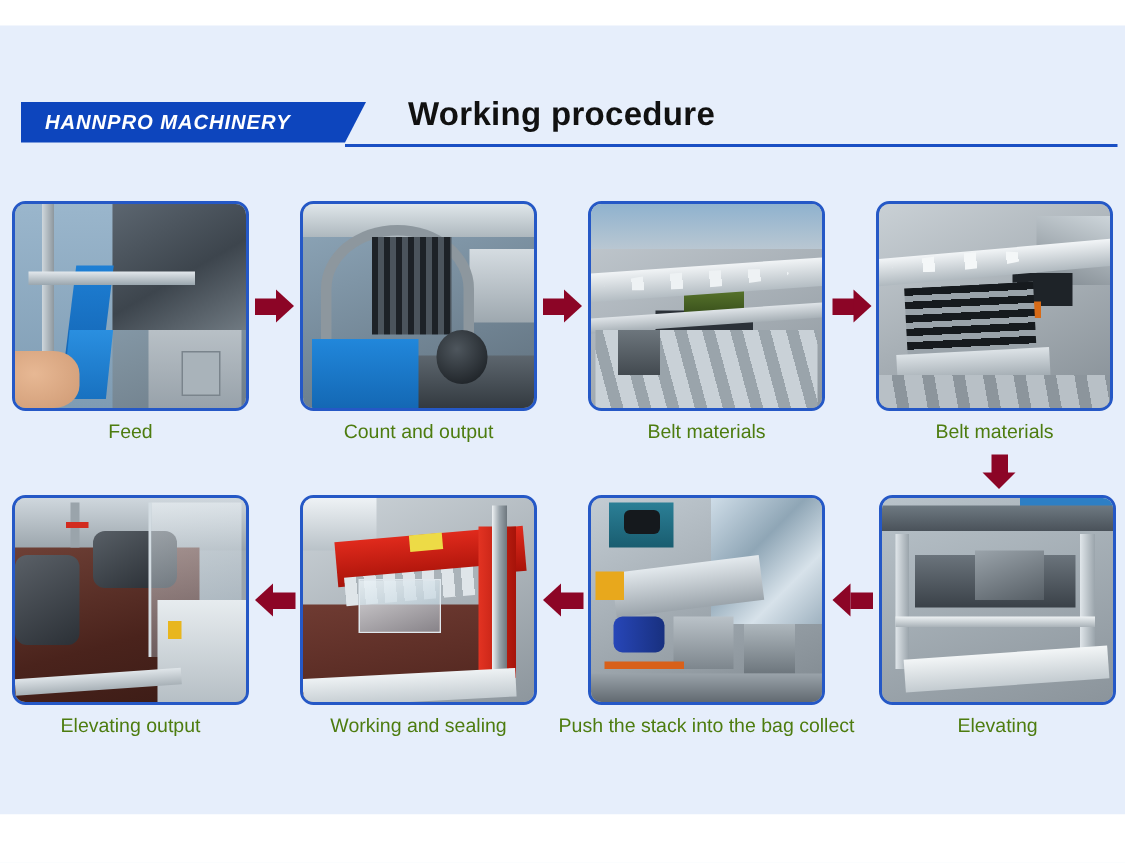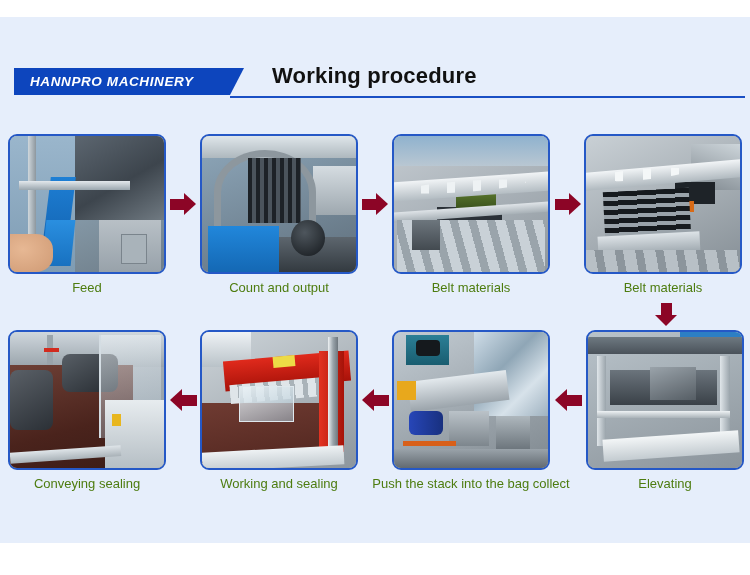--- a/index.html
+++ b/index.html
@@ -401,21 +401,21 @@
           <i class="bag1"></i>
           <i class="bag2"></i>
         <i class="post"></i>
           <i class="red"></i>
           <i class="glass"></i>
         <i class="cab"></i>
           <i class="yellow"></i>
           <i class="bar"></i>
       </div>
     </div>
-    <div class="caption">Conveying sealing</div>
+    <div class="caption">Elevating output</div>
   </div>
 
   <div class="arrow arrow-left" style="left:170px; top:389px; width:27px; height:23px;">
     <span class="shaft"></span>
       <span class="head"></span>
   </div>
 
   <div class="cell" style="left:200px; top:330px; width:158px;">
     <div class="photo">
       <div class="ph ph-cut">

